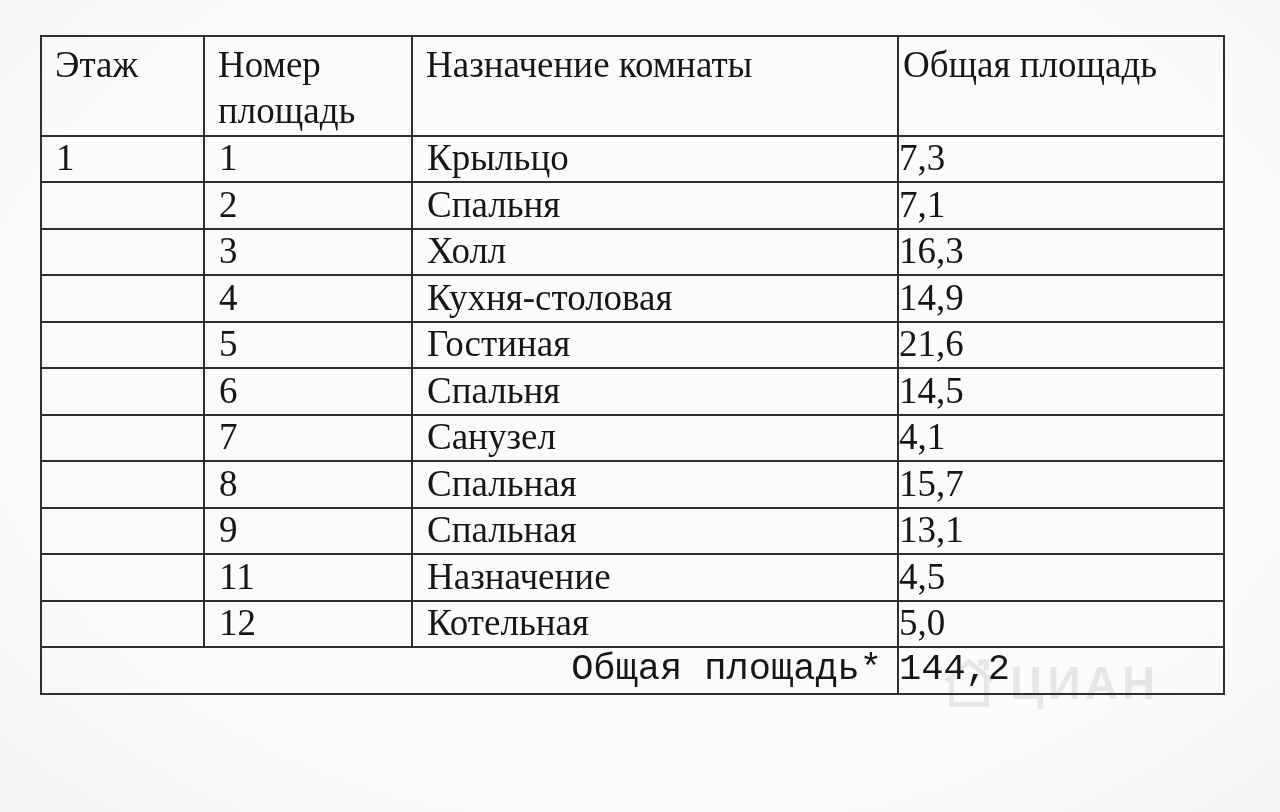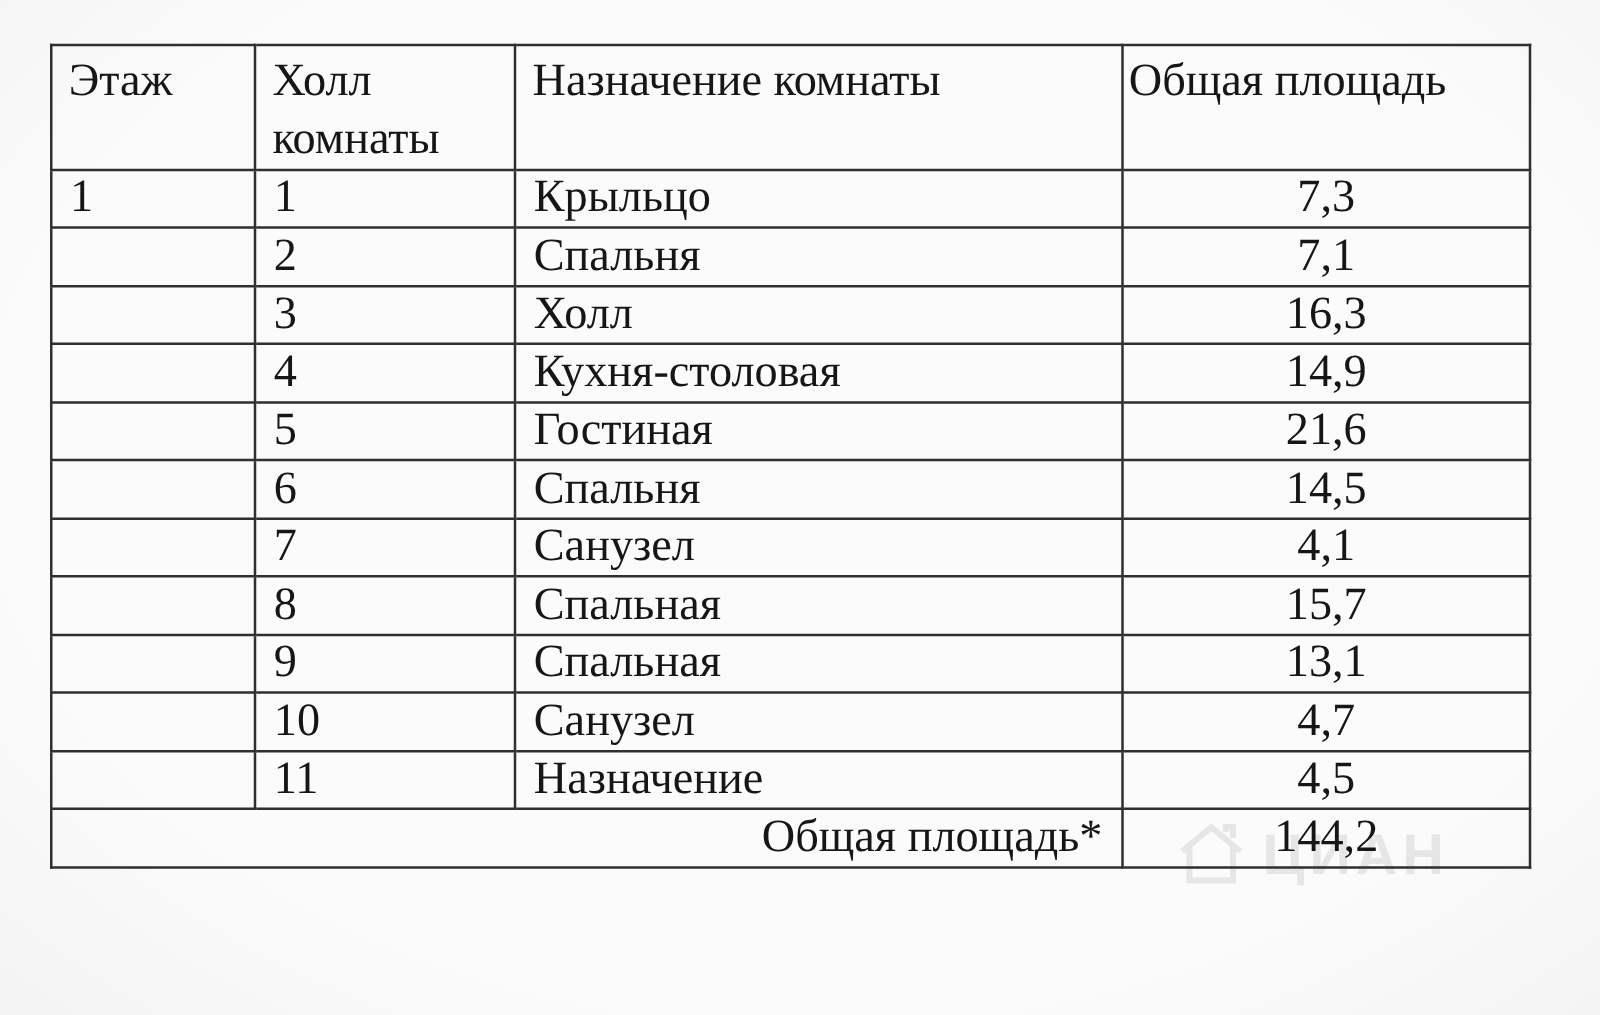--- a/index.html
+++ b/index.html
@@ -57,25 +57,25 @@
     padding-left: 4px;
     padding-right: 4px;
   }
   .room-table tbody tr { height: 46.5px; }
   .room-table tbody td {
     vertical-align: middle;
     padding: 0 6px 2px 14px;
     line-height: 1;
   }
   .room-table td.area-cell {
-    text-align: center;
+    text-align: left;
     padding-left: 0;
     padding-right: 0;
   }
-  .room-table tfoot tr { height: 47px; }
+  .room-table tfoot tr { height: 47px; font-family: Liberation Mono, monospace; }
   .room-table tfoot td {
     vertical-align: middle;
     padding: 0 0 2px 0;
     line-height: 1;
   }
   .room-table tfoot td.total-label-cell {
     text-align: right;
     padding-right: 15px;
   }
 
@@ -116,21 +116,21 @@
   <table class="room-table">
     <colgroup>
       <col style="width:163px">
       <col style="width:208px">
       <col style="width:486px">
       <col style="width:326px">
     </colgroup>
     <thead>
       <tr>
         <th>Этаж</th>
-        <th>Холл комнаты</th>
+        <th>Номер площадь</th>
         <th>Назначение комнаты</th>
         <th class="area-head">Общая площадь</th>
       </tr>
     </thead>
     <tbody>
       <tr>
         <td>1</td>
         <td>1</td>
         <td>Крыльцо</td>
         <td class="area-cell">7,3</td>
@@ -178,30 +178,30 @@
         <td class="area-cell">15,7</td>
       </tr>
       <tr>
         <td></td>
         <td>9</td>
         <td>Спальная</td>
         <td class="area-cell">13,1</td>
       </tr>
       <tr>
         <td></td>
-        <td>10</td>
-        <td>Санузел</td>
-        <td class="area-cell">4,7</td>
-      </tr>
-      <tr>
-        <td></td>
         <td>11</td>
         <td>Назначение</td>
         <td class="area-cell">4,5</td>
       </tr>
+      <tr>
+        <td></td>
+        <td>12</td>
+        <td>Котельная</td>
+        <td class="area-cell">5,0</td>
+      </tr>
     </tbody>
     <tfoot>
       <tr>
         <td colspan="3" class="total-label-cell">Общая площадь*</td>
         <td class="area-cell total-value-cell">144,2</td>
       </tr>
     </tfoot>
   </table>
 
 </div>

